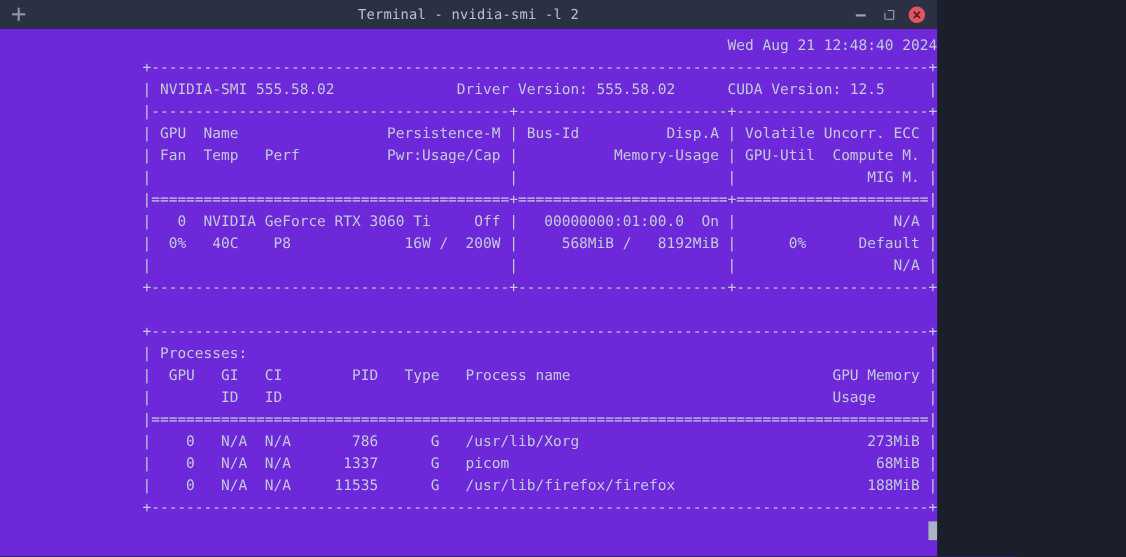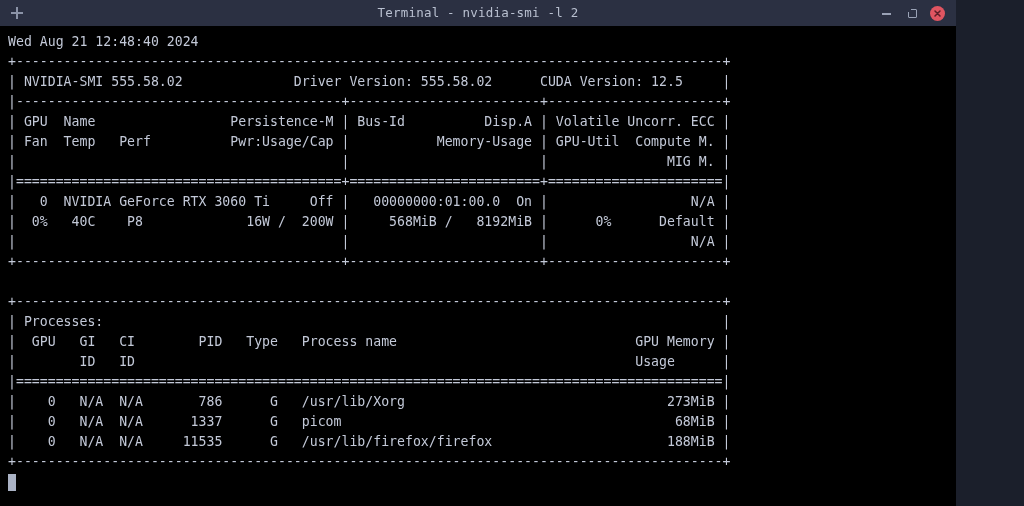--- a/index.html
+++ b/index.html
@@ -10,21 +10,21 @@
   }
   body {
     width: 1024px;
     height: 506px;
     overflow: hidden;
     font-family: "DejaVu Sans Mono", "Liberation Mono", monospace;
   }
 
   
   .window {
-    width: 956px;
+    width: 852px;
     height: 506px;
     display: flex;
     flex-direction: column;
     background: #1b1f2b;
   }
 
   
   .titlebar {
     height: 26px;
     min-height: 26px;
@@ -114,24 +114,25 @@
     background: #e05561;
     display: flex;
     align-items: center;
     justify-content: center;
   }
   .wbtn-close svg { display: block; }
 
   
   .term {
     flex: 1;
-    background: #000000;
+    background: #6d28d9;
     padding: 6px 0 0 8px;
     box-sizing: border-box;
     overflow: hidden;
+    text-align: right;
   }
   .term-text {
     margin: 0;
     font-family: "DejaVu Sans Mono", "Liberation Mono", monospace;
     font-size: 13.2px;
     line-height: 20px;
     color: #c3c9d8;
     white-space: pre;
     letter-spacing: 0px;
   }

